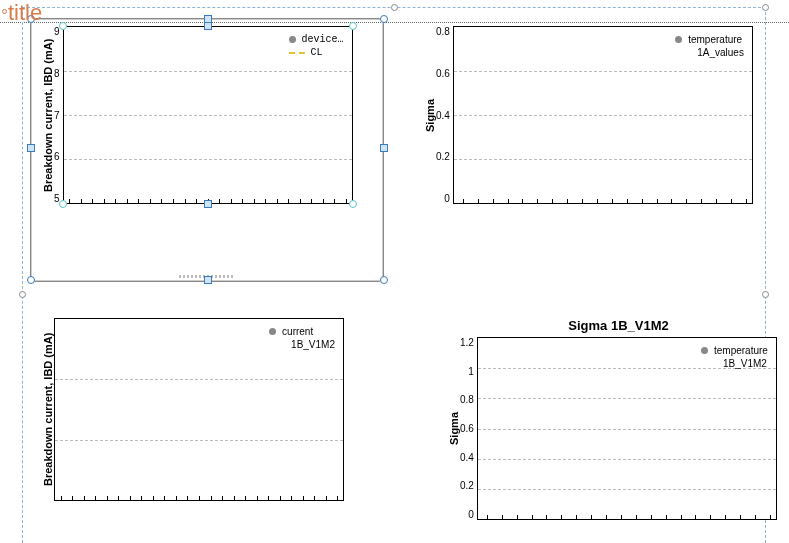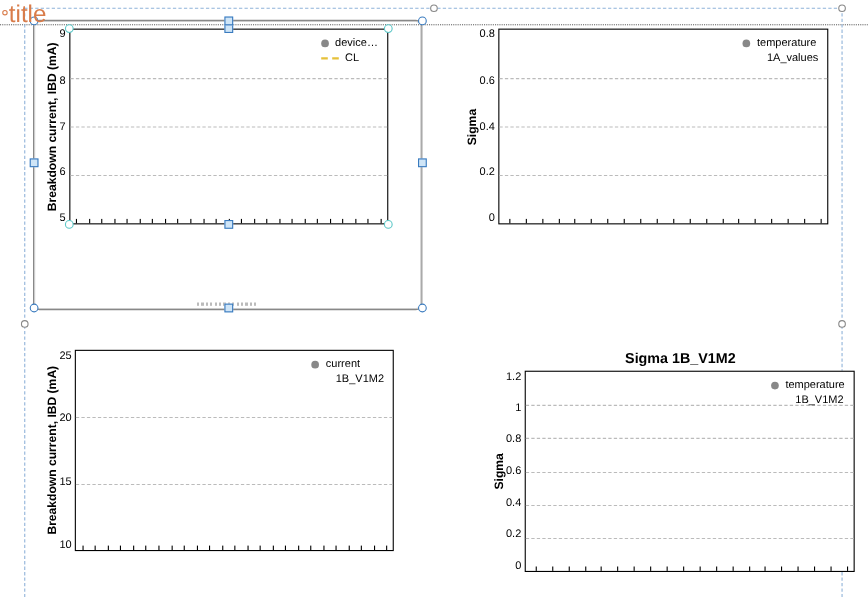--- a/index.html
+++ b/index.html
@@ -187,21 +187,21 @@
 <div class="chart" style="left:40px; top:26px; width:335px;">
   <div class="plot-wrap">
     <div class="ylabel">Breakdown current, IBD (mA)</div>
     <div class="yaxis" style="height:178px;">
       <span>9</span>
       <span>8</span>
       <span>7</span>
       <span>6</span>
       <span>5</span>
     </div>
-    <div class="plot-box" style="width:290px; height:178px;">
+    <div class="plot-box" style="width:290px; height:178px;font-family:Liberation Mono, monospace;">
 
       <div class="sel-handle" style="left:-5px; top:-5px; border-color:#5cc7c7;"></div>
       <div class="sel-handle" style="right:-5px; top:-5px; border-color:#5cc7c7;"></div>
       <div class="sel-handle" style="left:-5px; bottom:-5px; border-color:#5cc7c7;"></div>
       <div class="sel-handle" style="right:-5px; bottom:-5px; border-color:#5cc7c7;"></div>
       <div class="sel-handle square" style="left:140px; top:-5px;"></div>
       <div class="sel-handle square" style="left:140px; bottom:-5px;"></div>
       <div class="grid-line" style="top:25%;"></div>
       <div class="grid-line" style="top:50%;"></div>
       <div class="grid-line" style="top:75%;"></div>
@@ -293,26 +293,20 @@
             <span class="legend-text">1A_values</span>
           </div>
       </div>
     </div>
   </div>
 </div>
 
 <div class="chart" style="left:40px; top:318px; width:335px;">
   <div class="plot-wrap">
     <div class="ylabel">Breakdown current, IBD (mA)</div>
-    <div class="yaxis" style="height:183px;">
-      <span>25</span>
-      <span>20</span>
-      <span>15</span>
-      <span>10</span>
-    </div>
     <div class="plot-box" style="width:290px; height:183px;">
       <div class="grid-line" style="top:33.3%;"></div>
       <div class="grid-line" style="top:66.6%;"></div>
       <div>
         <span class="tick" style="left:2%"></span>
           <span class="tick" style="left:6%"></span>
           <span class="tick" style="left:10%"></span>
           <span class="tick" style="left:14%"></span>
           <span class="tick" style="left:18%"></span>
           <span class="tick" style="left:22%"></span>

